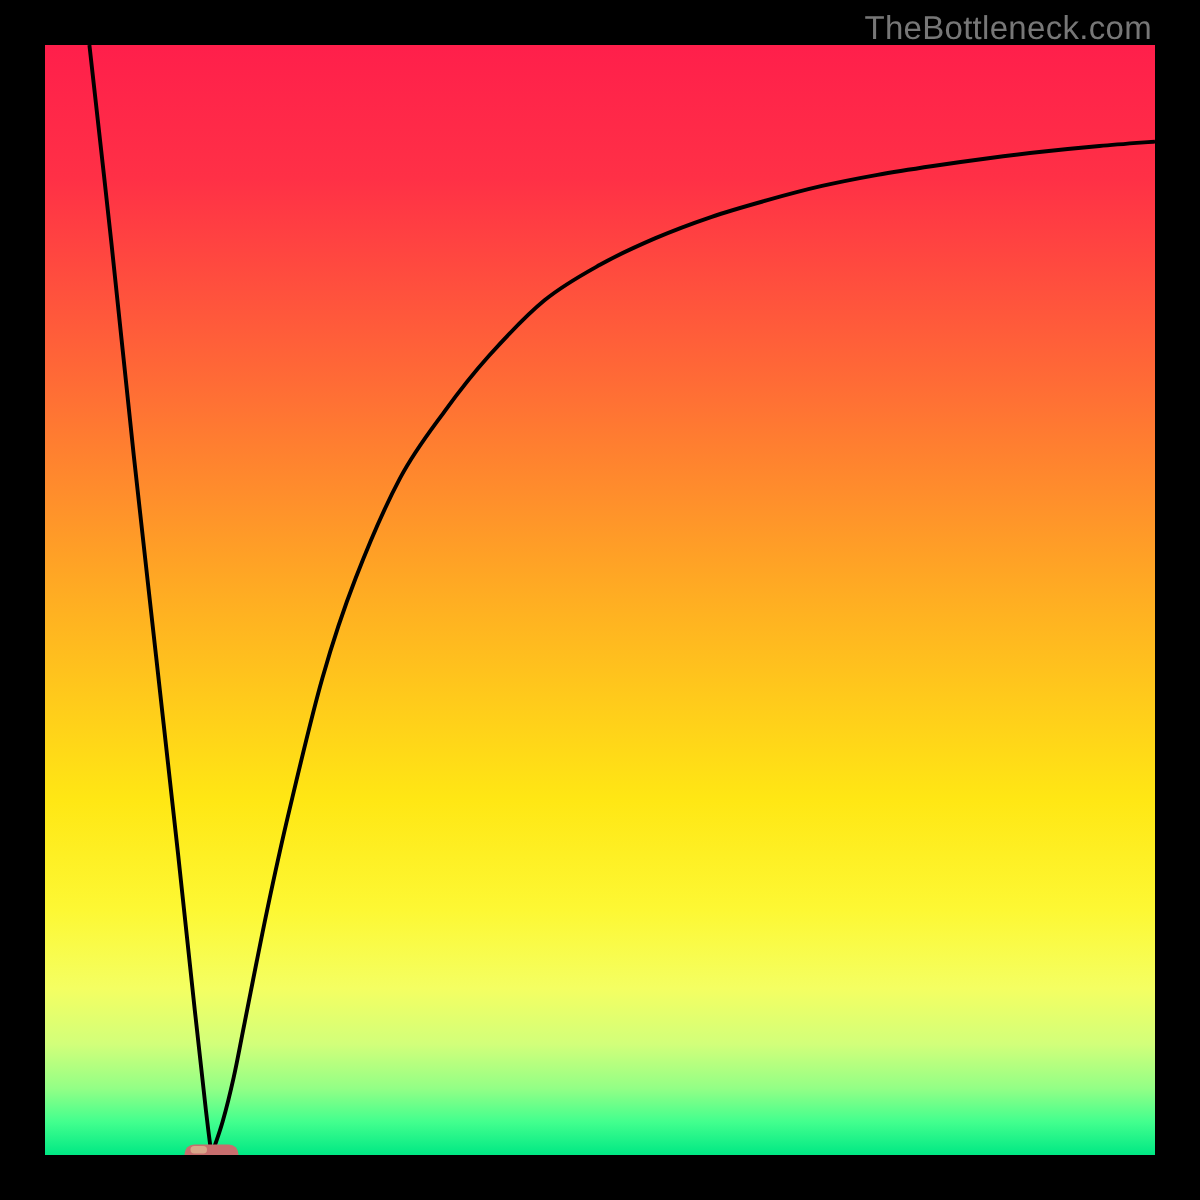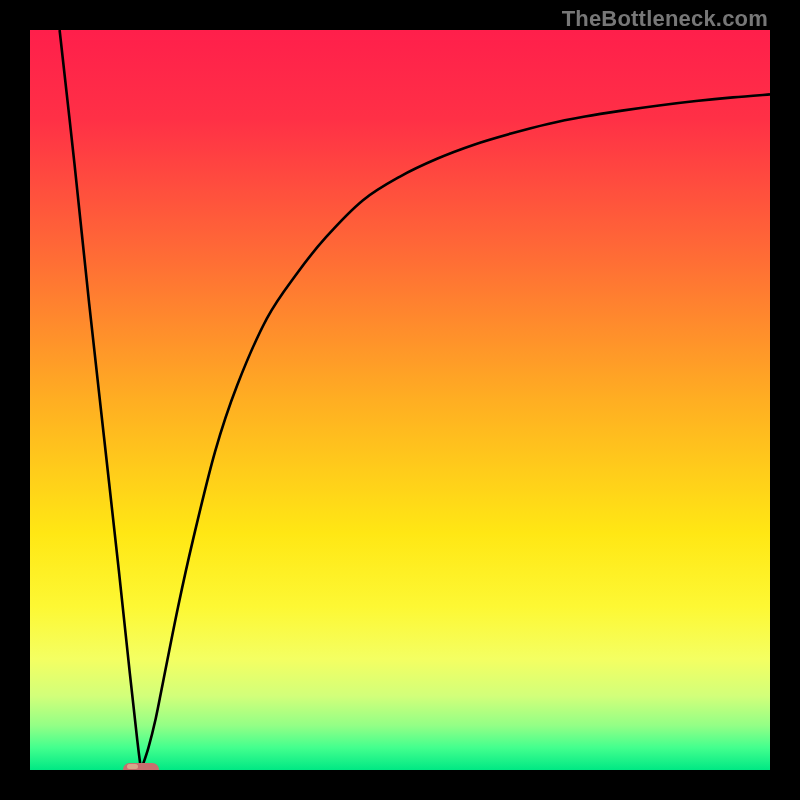--- a/index.html
+++ b/index.html
@@ -40,21 +40,21 @@
     left: 0;
     width: 100%;
     height: 100%;
   }
   .watermark {
     position: absolute;
     top: 6px;
     right: 32px;
     color: #777;
     font-size: 22px;
-    font-weight: 700;
+    font-weight: 400;
     letter-spacing: 0.2px;
   }
 </style>
 </head>
 <body>
 
 <div class="frame">
 
   <div class="watermark">TheBottleneck.com</div>
 

